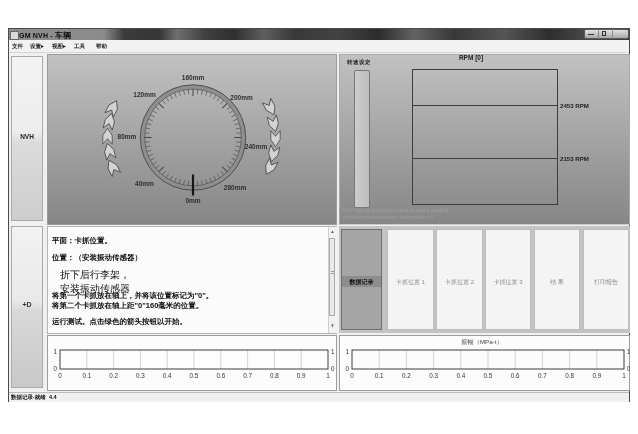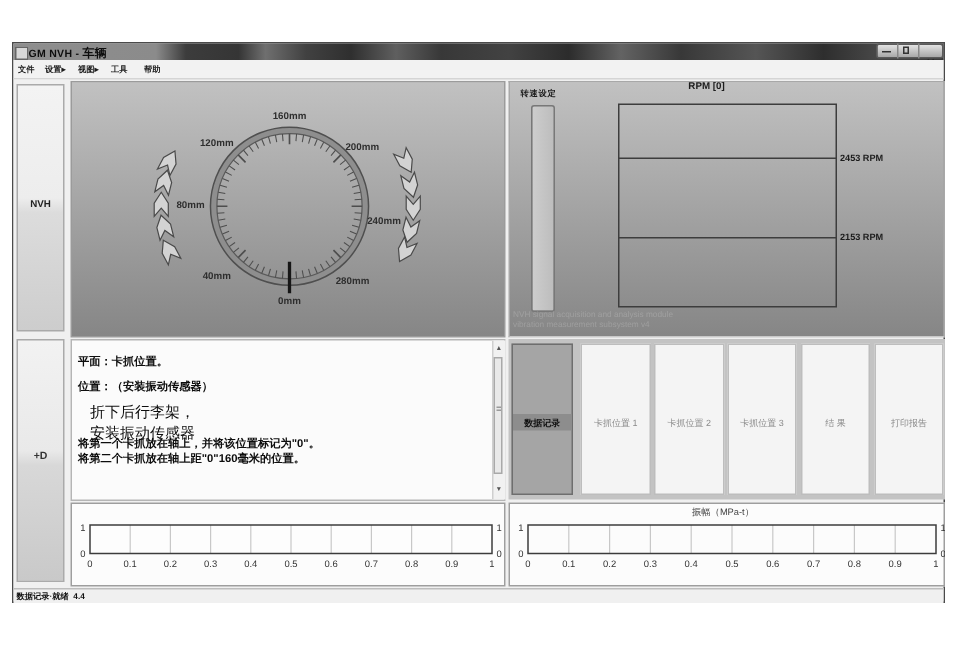--- a/index.html
+++ b/index.html
@@ -171,20 +171,21 @@
 <div class="abs" style="left:47px;top:226px;width:290px;height:108px;background:#fbfbfb;border:1px solid #b5b5b5;box-sizing:border-box;"></div>
 
 <div class="abs" style="left:52px;top:236px;font-size:7.5px;font-weight:bold;color:#0d0d0d;">平面：卡抓位置。</div>
 
 <div class="abs" style="left:52px;top:253px;font-size:7.5px;font-weight:bold;color:#0d0d0d;">位置：（安装振动传感器）</div>
 
 <div class="abs" style="left:60px;top:268px;font-size:10px;font-weight:normal;color:#0d0d0d;">折下后行李架，<br>安装振动传感器</div>
 
 <div class="abs" style="left:52px;top:291px;font-size:7.5px;font-weight:bold;color:#0d0d0d;">将第一个卡抓放在轴上，并将该位置标记为"0"。<br>将第二个卡抓放在轴上距"0"160毫米的位置。</div>
 
+<div class="abs" style="left:52px;top:317px;font-size:7.5px;font-weight:bold;color:#0d0d0d;">运行测试。点击绿色的箭头按钮以开始。</div>
 
 <div class="abs" style="left:328px;top:227px;width:8px;height:106px;background:#f1f1f1;border-left:1px solid #cfcfcf;"></div>
 
 <div class="abs" style="left:329px;top:228px;width:7px;height:8px;font-size:4.5px;color:#555;text-align:center;line-height:8px;">▲</div>
 
 <div class="abs" style="left:329px;top:238px;width:6px;height:78px;background:#e9e9e9;border:1px solid #a9a9a9;box-sizing:border-box;"></div>
 
 <div class="abs" style="left:330.5px;top:271px;width:3px;height:1px;background:#9a9a9a;"></div>
 <div class="abs" style="left:330.5px;top:273px;width:3px;height:1px;background:#9a9a9a;"></div>
 

